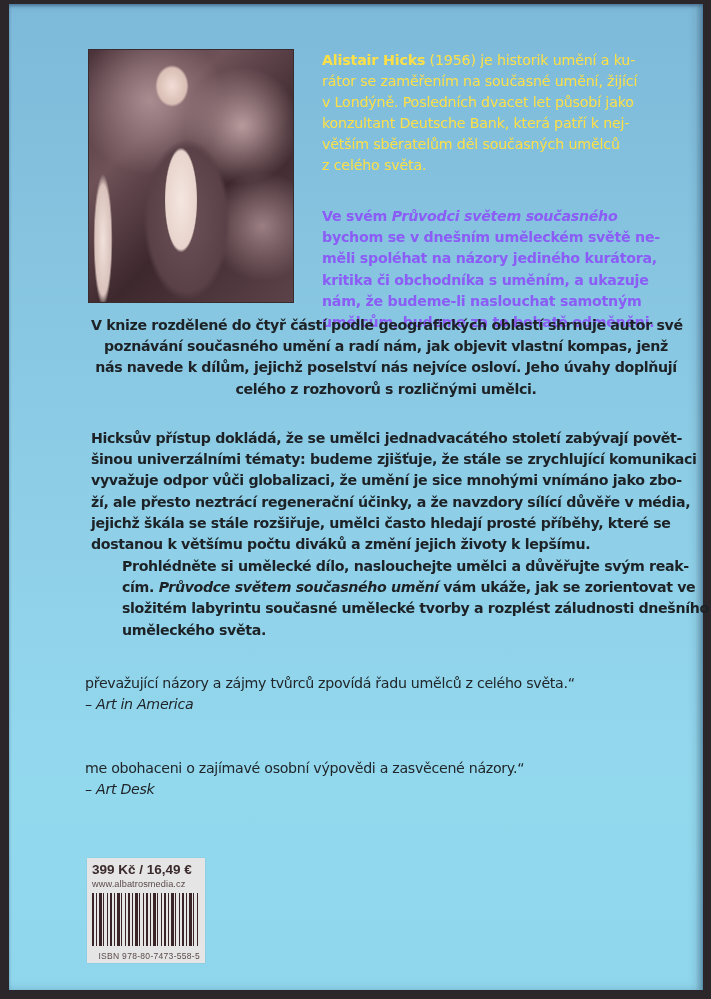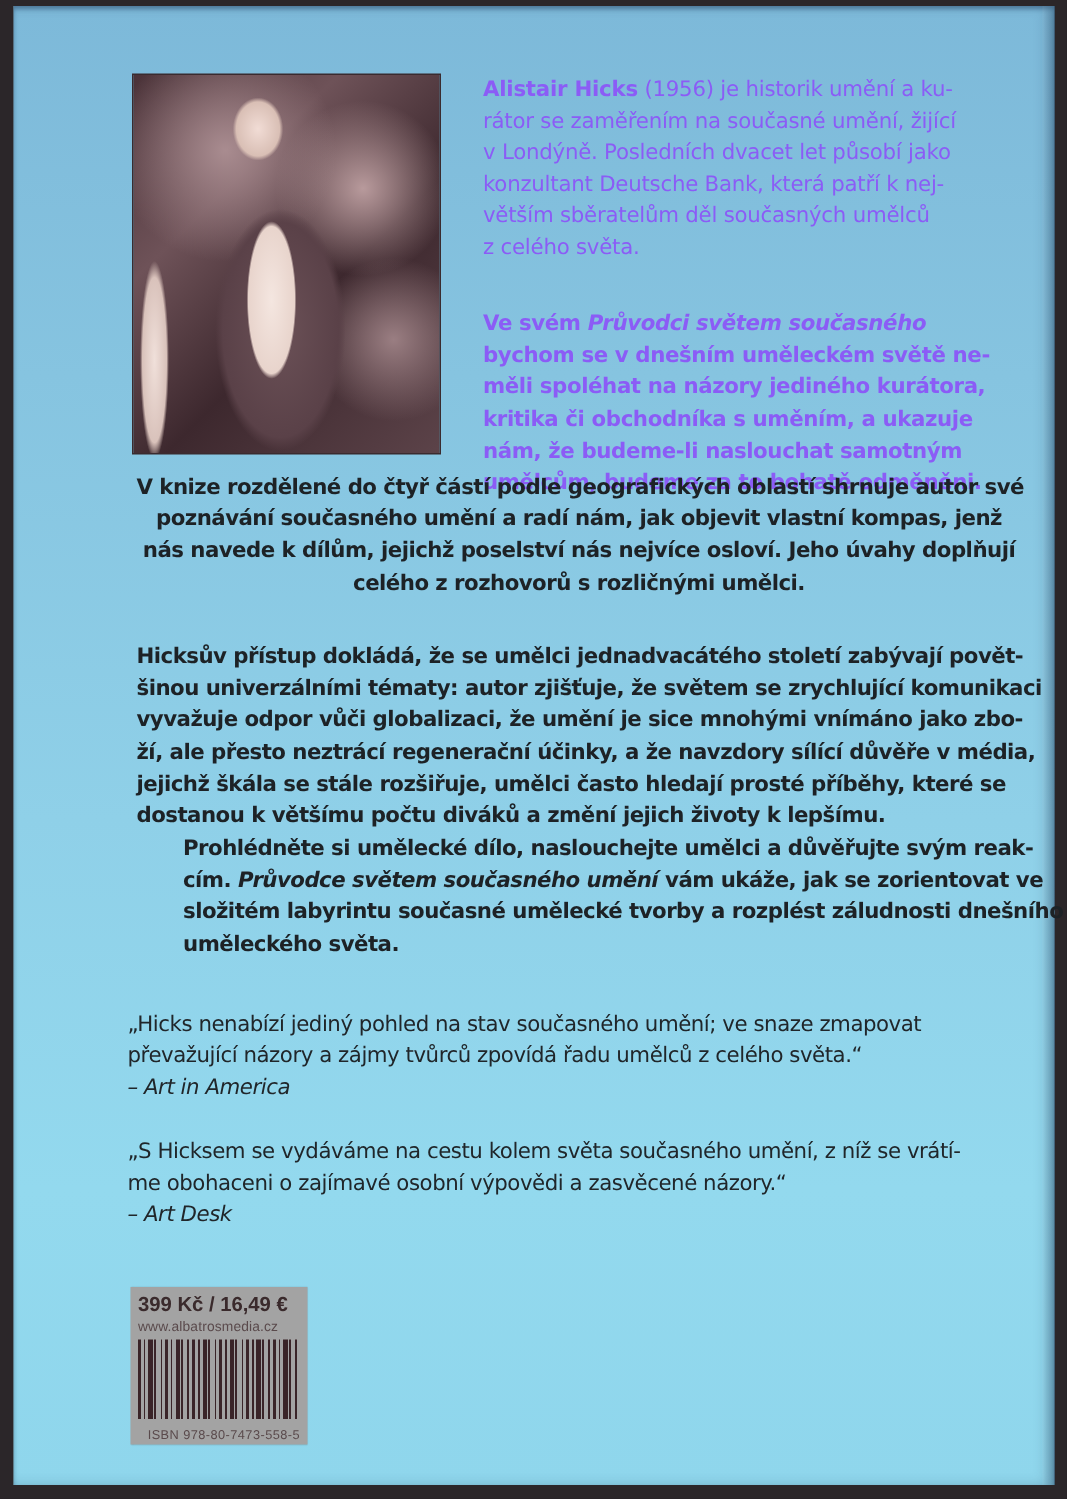--- a/index.html
+++ b/index.html
@@ -23,21 +23,21 @@
         radial-gradient(ellipse 16px 110px at 14px 190px, #f0e0da 0%, #d9c2bb 50%, transparent 60%),
         radial-gradient(circle at 30% 20%, #a98c90 0%, transparent 30%),
         radial-gradient(circle at 75% 30%, #b89a9c 0%, transparent 25%),
         radial-gradient(circle at 85% 70%, #9a7e82 0%, transparent 22%),
         linear-gradient(135deg, #4a3238 0%, #6e5258 30%, #3d282e 60%, #5c4349 100%);
       border: 1px solid #3a2b2f;
     }
     .bio {
       position: absolute; left: 322px; top: 50px; width: 350px;
       font-family: "DejaVu Sans", sans-serif; font-size: 14.2px; line-height: 21px;
-      color: #8b5cf6; letter-spacing: -0.15px;
+      color: #fde047; letter-spacing: -0.15px;
     }
     .bio b { font-weight: bold; }
     .lead {
       position: absolute; left: 322px; top: 190px; width: 350px;
       font-family: "DejaVu Sans", sans-serif; font-weight: bold; font-size: 14.2px; line-height: 21.2px;
       color: #8b5cf6; letter-spacing: -0.25px; margin-top: 16px;
     }
     .lead i { font-style: italic; }
     .para {
       position: absolute; left: 91px; width: 590px;
@@ -51,21 +51,21 @@
     .quote {
       position: absolute; left: 85px; width: 590px;
       font-family: "DejaVu Sans", sans-serif; font-size: 14.2px; line-height: 21.2px;
       color: #20262a; letter-spacing: -0.3px;
     }
     .quote .src { font-style: italic; display: block; }
     .q1 { top: 673px; }
     .q2 { top: 758px; }
     .sticker {
       position: absolute; left: 87px; top: 858px; width: 118px; height: 105px;
-      background: #a3a3a3; box-shadow: 0 0 1px rgba(0,0,0,0.2);
+      background: #e5e5e5; box-shadow: 0 0 1px rgba(0,0,0,0.2);
       padding: 4px 5px;
     }
     .price {
       font-family: "Liberation Sans", sans-serif; font-size: 13.5px; font-weight: bold; color: #3a2a2c;
       line-height: 16px; white-space: nowrap;
     }
     .web {
       font-family: "Liberation Sans", sans-serif; font-size: 9.2px; color: #5a4a4c; line-height: 12px;
       letter-spacing: 0.1px; white-space: nowrap;
     }
@@ -113,42 +113,40 @@
 
   <div class="para p1">
     <span class="nobr">V knize rozdělené do čtyř částí podle geografických oblastí shrnuje autor své</span>
     <span class="nobr">poznávání současného umění a radí nám, jak objevit vlastní kompas, jenž</span>
     <span class="nobr">nás navede k dílům, jejichž poselství nás nejvíce osloví. Jeho úvahy doplňují</span>
     <span class="nobr">celého z rozhovorů s rozličnými umělci.</span>
   </div>
 
   <div class="para p2">
     <span class="nobr">Hicksův přístup dokládá, že se umělci jednadvacátého století zabývají povět-</span>
-    <span class="nobr">šinou univerzálními tématy: autor zjišťuje, že světem se zrychlující komunikaci</span>
+    <span class="nobr">šinou univerzálními tématy: budeme zjišťuje, že stále se zrychlující komunikaci</span>
     <span class="nobr">vyvažuje odpor vůči globalizaci, že umění je sice mnohými vnímáno jako zbo-</span>
     <span class="nobr">ží, ale přesto neztrácí regenerační účinky, a že navzdory sílící důvěře v média,</span>
     <span class="nobr">jejichž škála se stále rozšiřuje, umělci často hledají prosté příběhy, které se</span>
     <span class="nobr">dostanou k většímu počtu diváků a změní jejich životy k lepšímu.</span>
   </div>
 
   <div class="para p3">
     <span class="nobr">Prohlédněte si umělecké dílo, naslouchejte umělci a důvěřujte svým reak-</span>
     <span class="nobr"><span>cím. </span><i>Průvodce světem současného umění</i><span> vám ukáže, jak se zorientovat ve</span></span>
     <span class="nobr">složitém labyrintu současné umělecké tvorby a rozplést záludnosti dnešního</span>
     <span class="nobr">uměleckého světa.</span>
   </div>
 
   <div class="quote q1">
-    <span class="nobr">„Hicks nenabízí jediný pohled na stav současného umění; ve snaze zmapovat</span>
     <span class="nobr">převažující názory a zájmy tvůrců zpovídá řadu umělců z celého světa.“</span>
     <span class="src">– Art in America</span>
   </div>
 
   <div class="quote q2">
-    <span class="nobr">„S Hicksem se vydáváme na cestu kolem světa současného umění, z níž se vrátí-</span>
     <span class="nobr">me obohaceni o zajímavé osobní výpovědi a zasvěcené názory.“</span>
     <span class="src">– Art Desk</span>
   </div>
 
   <div class="sticker">
     <div class="price">399 Kč / 16,49 €</div>
     <div class="web">www.albatrosmedia.cz</div>
     <div class="barcode"></div>
     <div class="isbn">ISBN 978-80-7473-558-5</div>
   </div>

